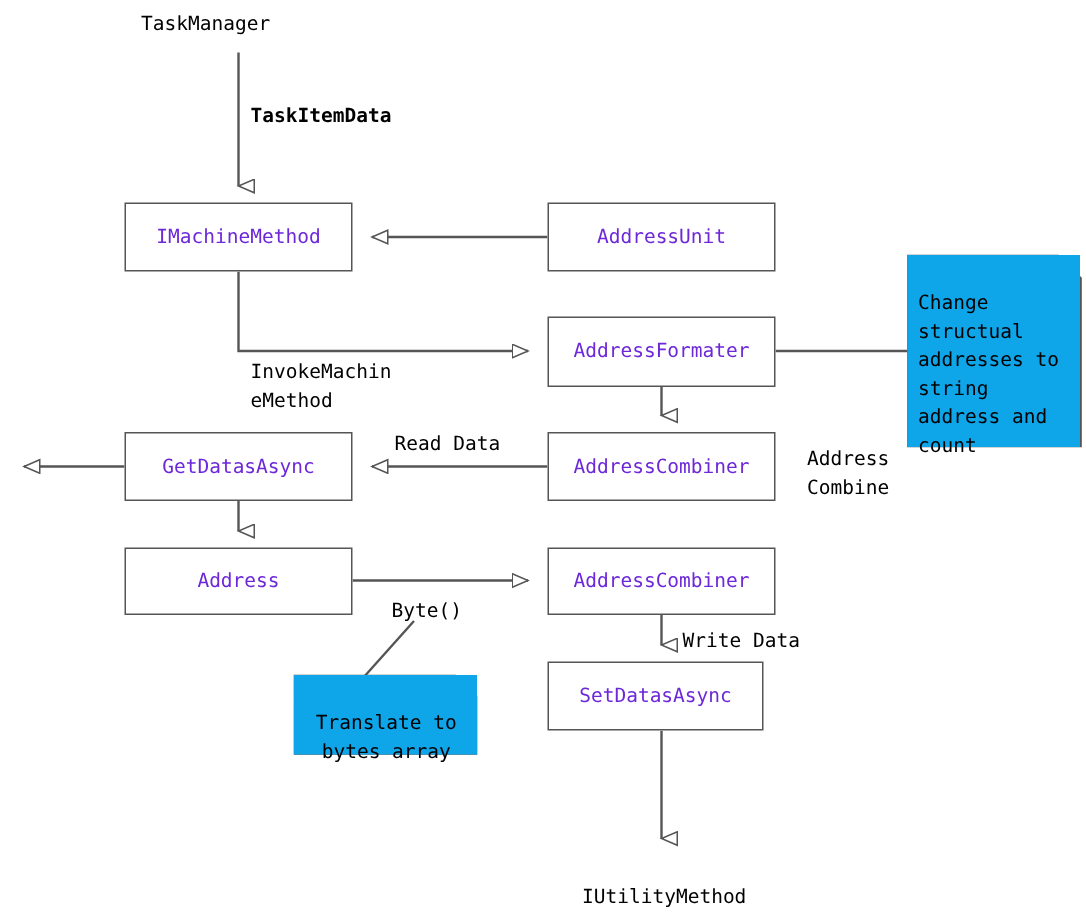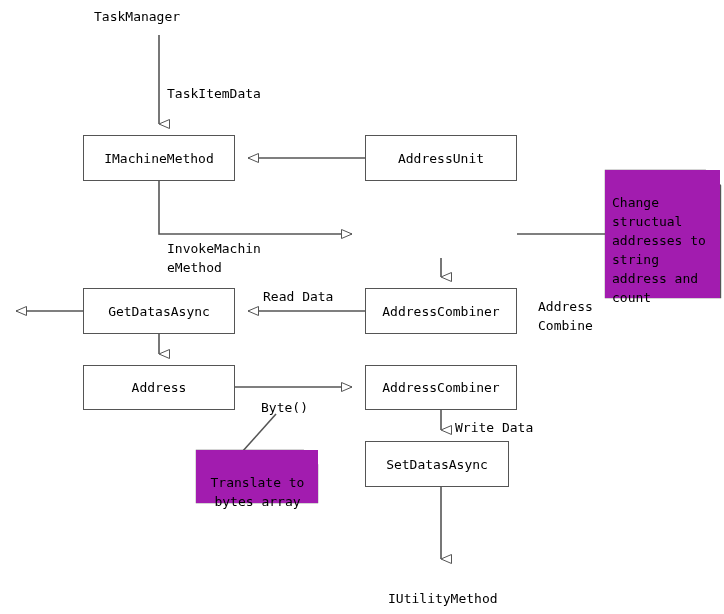--- a/index.html
+++ b/index.html
@@ -24,27 +24,27 @@
   }
   .node {
     position: absolute;
     box-sizing: border-box;
     border: 1px solid #555555;
     background: #ffffff;
     display: flex;
     align-items: center;
     justify-content: center;
     font-size: 13px;
-    color: #000000;
+    color: #6d28d9;
     letter-spacing: 0px;
   }
   .note {
     position: absolute;
     box-sizing: border-box;
-    background: #a21caf;
+    background: #0ea5e9;
     font-size: 13px;
     color: #000000;
     line-height: 19px;
     padding: 4px 6px 2px 7px;
     white-space: pre-line;
   }
   .note-text {
     display: block;
   }
   .free-label {
@@ -112,20 +112,23 @@
   </svg>
 
   <div class="node" style="left:83px; top:135px; width:152px; height:46px;">
     <span>IMachineMethod</span>
   </div>
 
   <div class="node" style="left:365px; top:135px; width:152px; height:46px;">
     <span>AddressUnit</span>
   </div>
 
+  <div class="node" style="left:365px; top:211px; width:152px; height:47px;">
+    <span>AddressFormater</span>
+  </div>
 
   <div class="node" style="left:365px; top:288px; width:152px; height:46px;">
     <span>AddressCombiner</span>
   </div>
 
   <div class="node" style="left:83px; top:288px; width:152px; height:46px;">
     <span>GetDatasAsync</span>
   </div>
 
   <div class="node" style="left:83px; top:365px; width:152px; height:45px;">
@@ -149,21 +152,21 @@
 count</span>
   </div>
 
   <div class="note" style="left:196px; top:450px; width:122px; height:53px; text-align:center; padding-top:4px;">
     <span class="note-text">Translate to
 bytes array</span>
   </div>
 
   <div class="free-label" style="left:94px; top:7px;">TaskManager</div>
 
-  <div class="free-label" style="left:167px; top:84px;">TaskItemData</div>
+  <div class="free-label" style="left:167px; top:68px;font-weight:bold;">TaskItemData</div>
 
   <div class="free-label" style="left:167px; top:239px; width:110px;">InvokeMachin
 eMethod</div>
 
   <div class="free-label" style="left:263px; top:287px;">Read Data</div>
 
   <div class="free-label" style="left:538px; top:297px; width:80px;">Address
 Combine</div>
 
   <div class="free-label" style="left:261px; top:398px;">Byte()</div>

